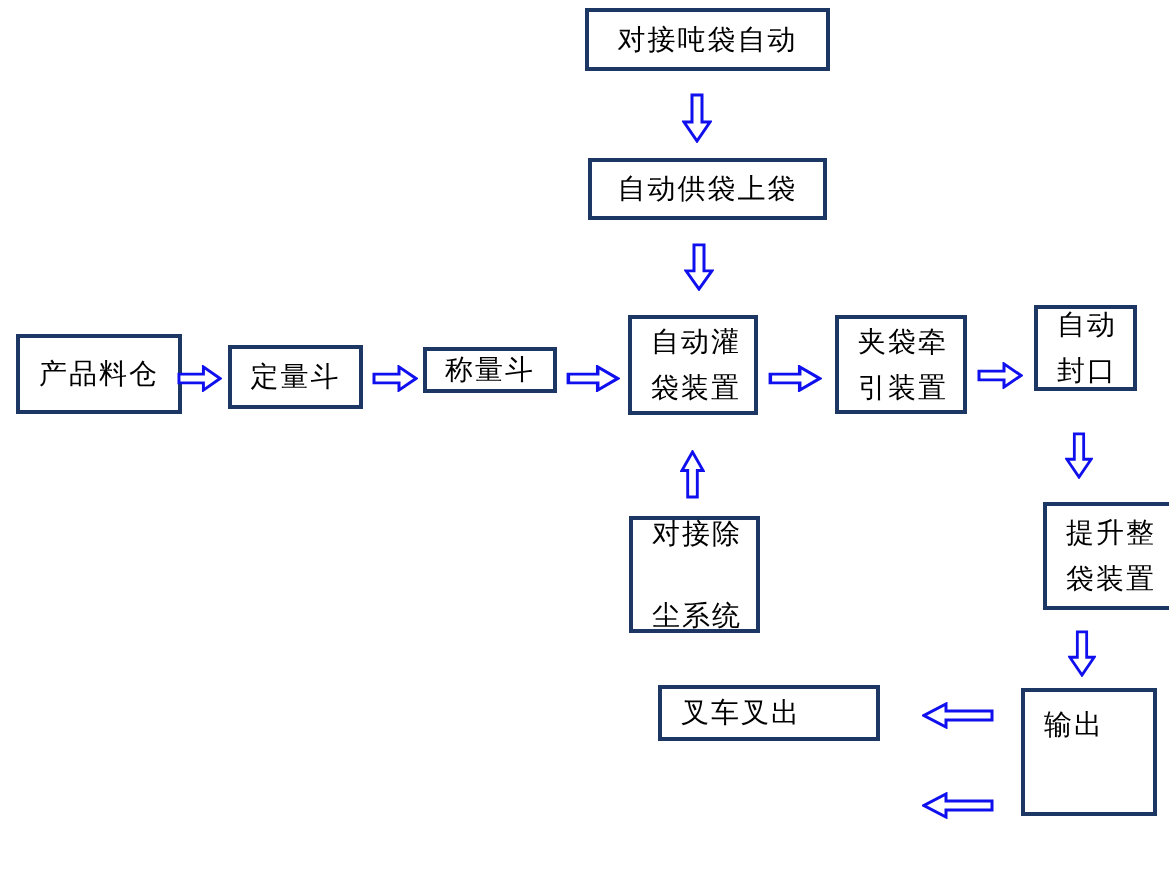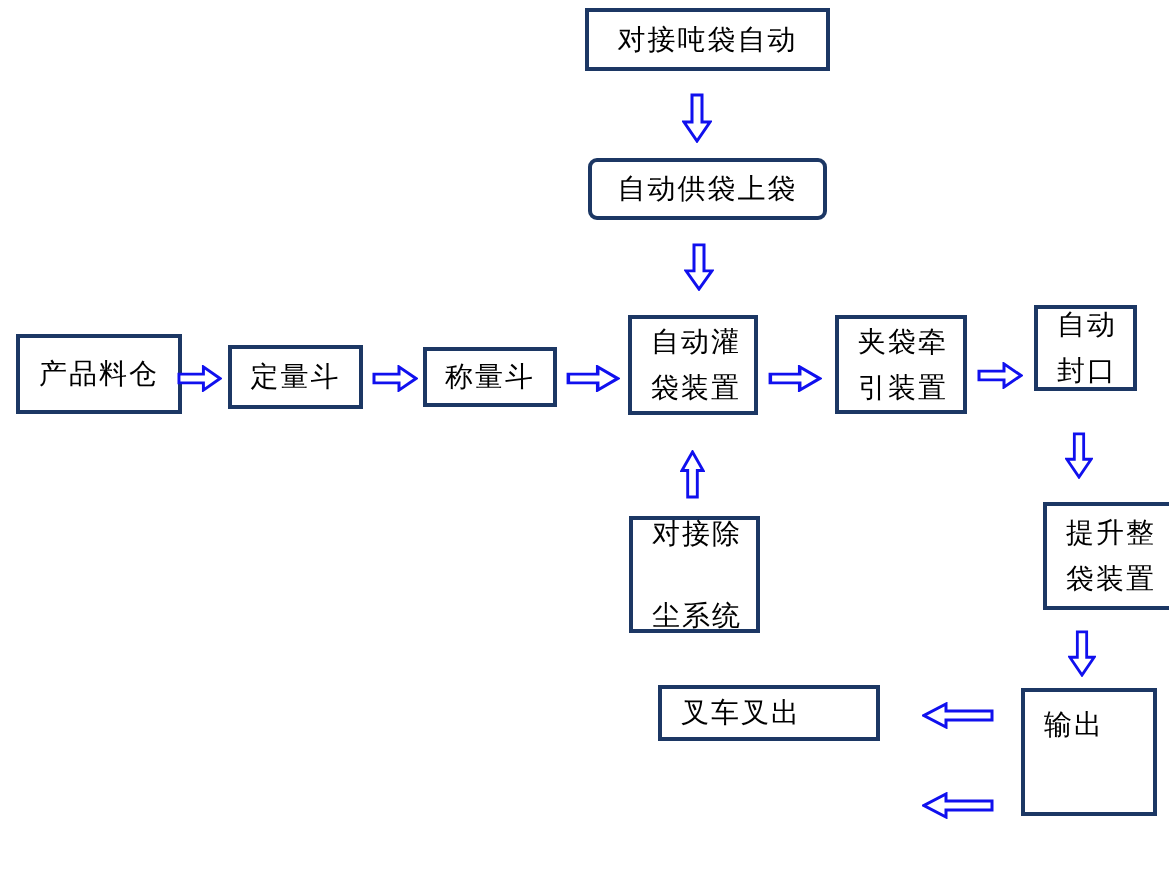--- a/index.html
+++ b/index.html
@@ -47,21 +47,21 @@
 <div id="canvas">
 
   <div class="node" style="left:585px;top:8px;width:245px;height:63px;">
     <span>对接吨袋自动</span>
   </div>
 
   <svg class="flow" style="left:682px;top:93px;" width="30" height="50" viewBox="0 0 30 50" preserveAspectRatio="none">
     <polygon points="10,2 20,2 20,29 28,29 15,48 2,29 10,29"></polygon>
   </svg>
 
-  <div class="node" style="left:588px;top:158px;width:239px;height:62px;border-radius:9px;">
+  <div class="node" style="left:588px;top:158px;width:239px;height:62px;">
     <span>自动供袋上袋</span>
   </div>
 
   <svg class="flow" style="left:684px;top:243px;" width="30" height="48" viewBox="0 0 30 50" preserveAspectRatio="none">
     <polygon points="10,2 20,2 20,29 28,29 15,48 2,29 10,29"></polygon>
   </svg>
 
   <div class="node" style="left:16px;top:334px;width:166px;height:80px;">
     <span>产品料仓</span>
   </div>
@@ -71,21 +71,21 @@
   </svg>
 
   <div class="node" style="left:228px;top:345px;width:135px;height:64px;">
     <span>定量斗</span>
   </div>
 
   <svg class="flow" style="left:372px;top:365px;" width="46" height="27" viewBox="0 0 46 28" preserveAspectRatio="none">
     <polygon points="2,9.5 27,9.5 27,2 44,14 27,26 27,18.5 2,18.5"></polygon>
   </svg>
 
-  <div class="node" style="left:423px;top:347px;width:134px;height:60px;">
+  <div class="node" style="left:423px;top:347px;width:134px;height:46px;">
     <span>称量斗</span>
   </div>
 
   <svg class="flow" style="left:566px;top:365px;" width="54" height="27" viewBox="0 0 46 28" preserveAspectRatio="none">
     <polygon points="2,9.5 27,9.5 27,2 44,14 27,26 27,18.5 2,18.5"></polygon>
   </svg>
 
   <div class="node ml" style="left:628px;top:315px;width:130px;height:100px;">
     <span>自动灌</span>
     <span>袋装置</span>

